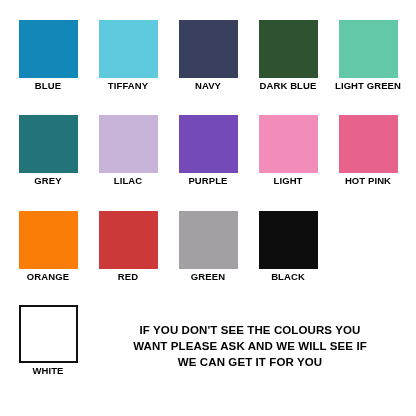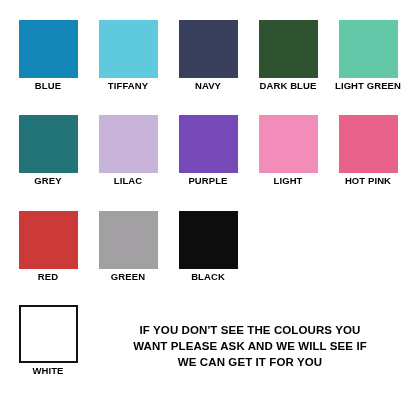--- a/index.html
+++ b/index.html
@@ -137,20 +137,24 @@
       <span class="swatch-label" style="color: rgb(0, 0, 0);">LIGHT</span>
     </div>
     <div class="swatch-cell">
       <span class="swatch-chip" style="background-color: rgb(232, 99, 140);"></span>
       <span class="swatch-label" style="color: rgb(0, 0, 0);">HOT PINK</span>
     </div>
   </div>
 
   <div class="swatch-row" id="row-3">
     <div class="swatch-cell">
+      <span class="swatch-chip" style="background-color: rgb(250, 125, 8);"></span>
+      <span class="swatch-label" style="color: rgb(0, 0, 0);">ORANGE</span>
+    </div>
+    <div class="swatch-cell">
       <span class="swatch-chip" style="background-color: rgb(203, 58, 56);"></span>
       <span class="swatch-label" style="color: rgb(0, 0, 0);">RED</span>
     </div>
     <div class="swatch-cell">
       <span class="swatch-chip" style="background-color: rgb(163, 160, 163);"></span>
       <span class="swatch-label" style="color: rgb(0, 0, 0);">GREEN</span>
     </div>
     <div class="swatch-cell">
       <span class="swatch-chip" style="background-color: rgb(13, 13, 13);"></span>
       <span class="swatch-label" style="color: rgb(0, 0, 0);">BLACK</span>

